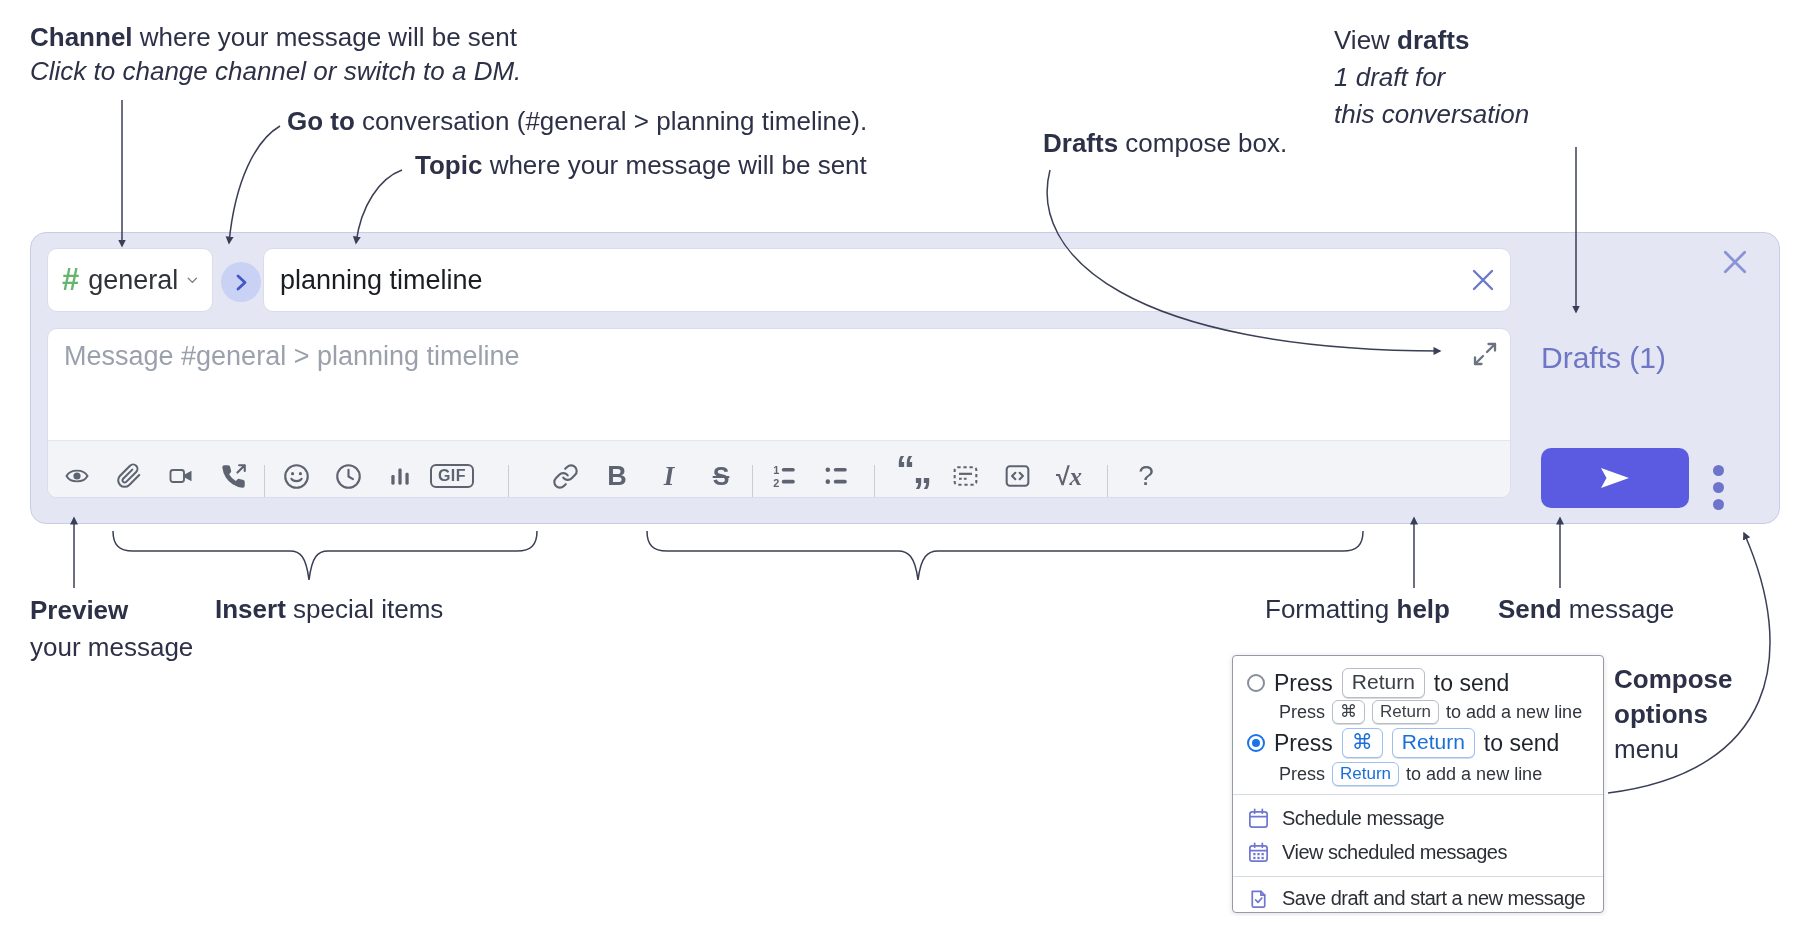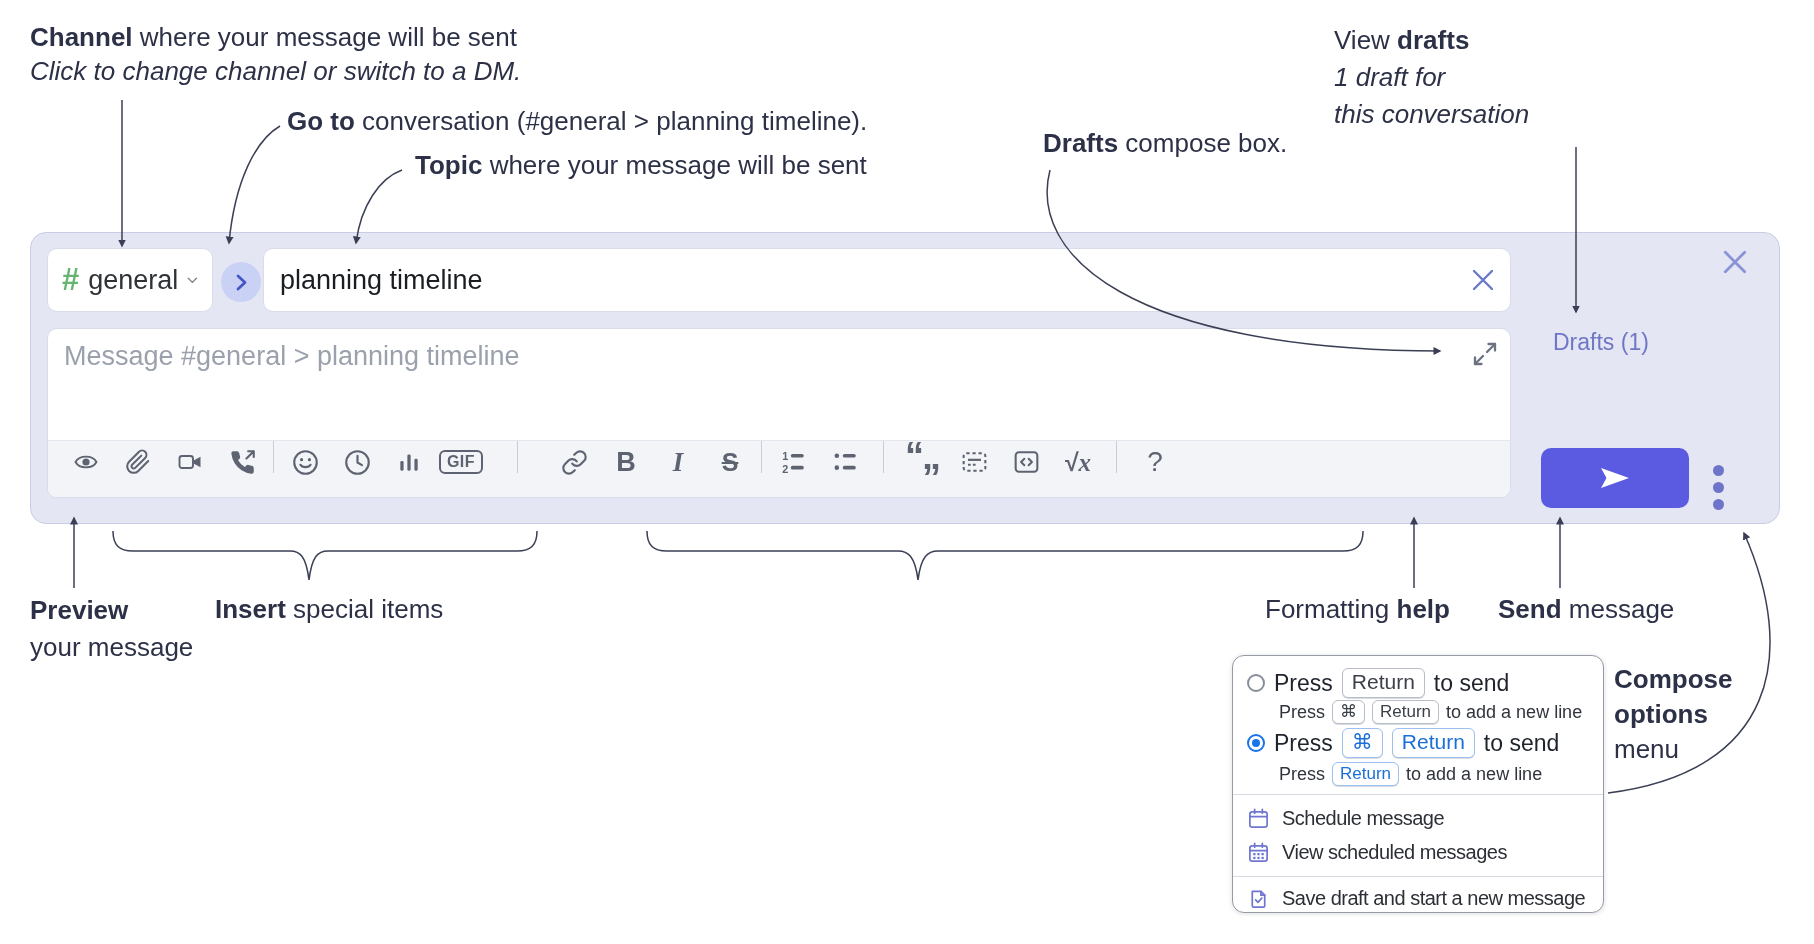--- a/index.html
+++ b/index.html
@@ -25,43 +25,43 @@
     background:#c9d2f4; display:flex; align-items:center; justify-content:center; cursor:pointer; }
   .topic { left:232px; top:15px; width:1248px; height:64px; display:flex; align-items:center; }
   .topic input { border:none; outline:none; flex:1; font:27px "Liberation Sans",sans-serif; color:#1a1d22; padding:0 16px; background:transparent; }
   .clearx { width:30px; height:30px; margin-right:12px; cursor:pointer; display:flex; align-items:center; justify-content:center; }
   .msgbox { left:16px; top:95px; width:1464px; height:170px; padding:0; }
   .msgbox textarea { width:100%; height:112px; border:none; outline:none; resize:none;
     font:27px "Liberation Sans",sans-serif; color:#1a1d22; padding:12px 80px 0 16px; background:transparent; }
   .msgbox textarea::placeholder { color:#9ba1ac; }
   .expand { position:absolute; right:10px; top:10px; width:30px; height:30px; cursor:pointer; }
   .tbar { position:absolute; left:0; bottom:0; width:100%; height:57px; background:#f3f4f8;
-    border-top:1px solid #e4e5ee; border-radius:0 0 10px 10px; display:flex; align-items:flex-start; padding:0 12px; }
+    border-top:1px solid #e4e5ee; border-radius:0 0 10px 10px; display:flex; align-items:flex-end; padding:0 3px; }
   .ti { width:52px; height:42px; display:flex; align-items:center; justify-content:center; color:#5d6370; cursor:pointer; flex:0 0 auto; }
   .tdiv { width:1px; height:32px; background:#c9ccd6; margin:0 5px; flex:0 0 auto; }
   .tdiv.wide { margin:0 30px; }
   .tdiv.mid { margin:0 12px; }
   .tB { font-size:27px; font-weight:700; }
   .tI { font-size:27px; font-style:italic; font-family:"Liberation Serif",serif; font-weight:600; }
   .tS { font-size:25px; font-weight:600; text-decoration:line-through; text-decoration-thickness:2px; }
   .tGIF { font-size:16px; font-weight:700; letter-spacing:0.5px; border:2.2px solid #5d6370; border-radius:6px; padding:2px 6px; line-height:1; }
   .tQ { font-size:38px; font-weight:700; line-height:10px; letter-spacing:-2px; transform:translateY(-6px); }
   .tM { font-size:25px; font-weight:600; }
   .tM i { font-family:"Liberation Serif",serif; }
   .tQm { font-size:28px; font-weight:500; }
-  .draftslink { position:absolute; left:1510px; top:96px; font-size:23px; color:#6f77c5; cursor:pointer;margin-left:12px; }
+  .draftslink { position:absolute; left:1510px; top:108px; font-size:30px; color:#6f77c5; cursor:pointer; }
   .closex { position:absolute; right:28px; top:13px; width:32px; height:32px; cursor:pointer; display:flex; align-items:center; justify-content:center; }
   .sendbtn { position:absolute; left:1510px; top:215px; width:148px; height:60px; border-radius:10px;
     background:#5a5be0; border:none; display:flex; align-items:center; justify-content:center; cursor:pointer; }
   .dots { position:absolute; left:1678px; top:228px; display:flex; flex-direction:column; gap:6px; cursor:pointer; padding:4px; }
   .dot { width:11px; height:11px; border-radius:50%; background:#6d74ca; }
 
   
   .menu { position:absolute; left:1232px; top:655px; width:372px; height:258px; background:#fff;
-    border:1.5px solid #949aa6; border-radius:12px; box-shadow:0 1px 5px rgba(40,40,60,.15); }
+    border:1.5px solid #949aa6; border-radius:4px; box-shadow:0 1px 5px rgba(40,40,60,.15); }
   .mrow { position:absolute; left:14px; display:flex; align-items:center; gap:9px; white-space:nowrap; }
   .mtext { font-size:23px; color:#1f232b; }
   .msub { font-size:18px; color:#30343c; }
   .radio { width:18px; height:18px; border:2px solid #878e99; border-radius:50%; flex:0 0 auto; position:relative; cursor:pointer; }
   .radio.sel { border-color:#1a73e8; }
   .radio.sel::after { content:""; position:absolute; left:3px; top:3px; width:8px; height:8px; border-radius:50%; background:#1a73e8; }
   .kbd { display:inline-block; border:1.2px solid #b9bdc6; border-radius:6px; padding:0px 9px 2px 9px;
     background:#fff; color:#3c4048; font-size:21px; line-height:1.25; box-shadow:0 1px 0 #d8dbe0; }
   .kbd.sm { font-size:17px; padding:0 7px 1px 7px; }
   .kbd.blue { border-color:#9cc0f0; color:#1b6fd8; }

